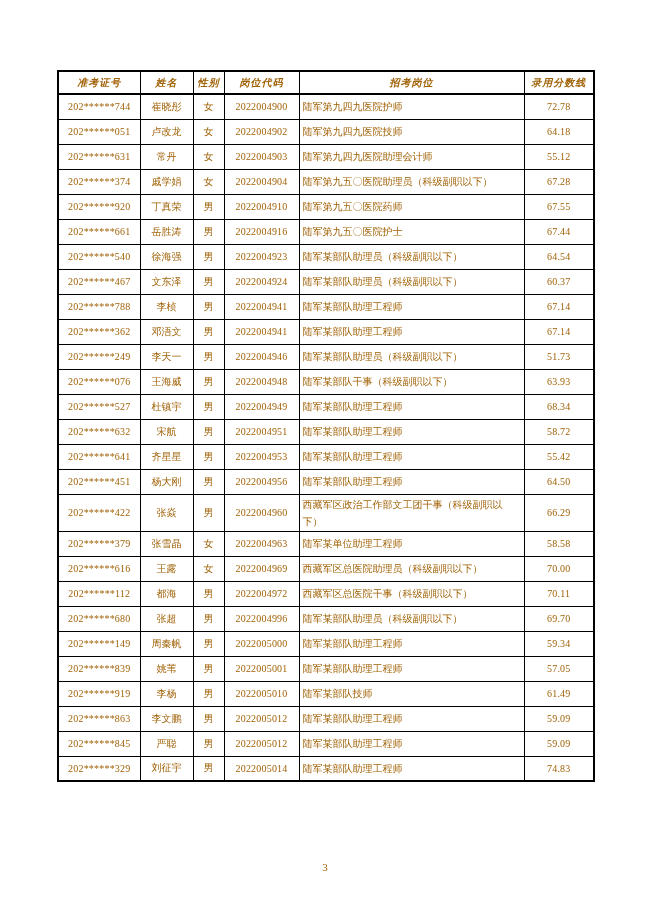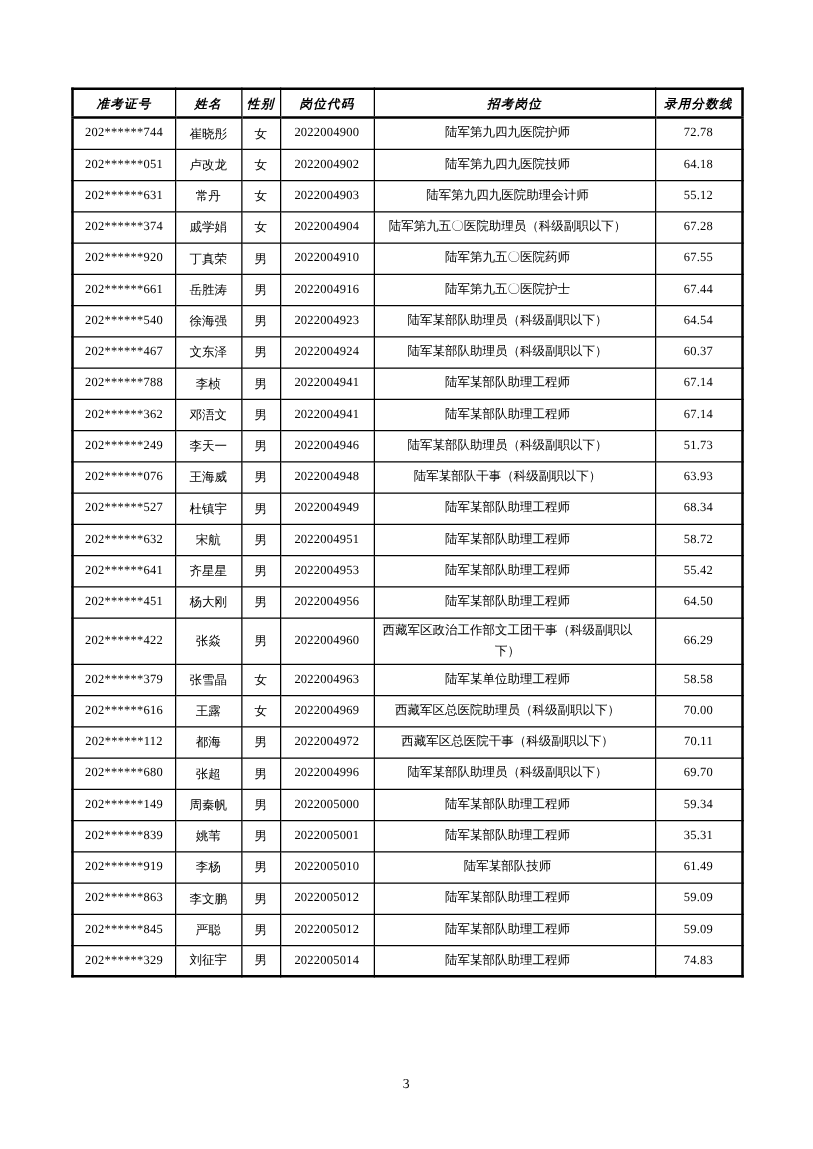--- a/index.html
+++ b/index.html
@@ -6,21 +6,21 @@
     margin: 0;
     padding: 0;
     background: #ffffff;
   }
   .page {
     position: relative;
     width: 650px;
     height: 919px;
     background: #ffffff;
     font-family: "Liberation Serif", "DejaVu Serif", serif;
-    color: #000000;
+    color: #a16207;
     overflow: hidden;
   }
   table.score-table {
     position: absolute;
     left: 57px;
     top: 70px;
     width: 536px;
     border-collapse: collapse;
     table-layout: fixed;
     border: 2px solid #000000;
@@ -42,21 +42,21 @@
     font-weight: bold;
     font-style: italic;
     border-bottom-width: 2px;
     letter-spacing: 1px;
   }
   table.score-table tbody tr {
     height: 25px;
   }
   
   table.score-table td.col-pos {
-    text-align: center;
+    text-align: left;
     padding: 1px 14px 1px 3px;
     line-height: 17px;
   }
   table.score-table td.col-num,
   table.score-table td.col-code,
   table.score-table td.col-score {
     font-family: "Liberation Serif", "DejaVu Serif", serif;
     letter-spacing: 0.2px;
   }
   .page-number {
@@ -268,21 +268,21 @@
           <td class="col-code">2022005000</td>
           <td class="col-pos">陆军某部队助理工程师</td>
           <td class="col-score">59.34</td>
         </tr>
         <tr>
           <td class="col-num">202******839</td>
           <td class="col-name">姚苇</td>
           <td class="col-gender">男</td>
           <td class="col-code">2022005001</td>
           <td class="col-pos">陆军某部队助理工程师</td>
-          <td class="col-score">35.31</td>
+          <td class="col-score">57.05</td>
         </tr>
         <tr>
           <td class="col-num">202******919</td>
           <td class="col-name">李杨</td>
           <td class="col-gender">男</td>
           <td class="col-code">2022005010</td>
           <td class="col-pos">陆军某部队技师</td>
           <td class="col-score">61.49</td>
         </tr>
         <tr>

